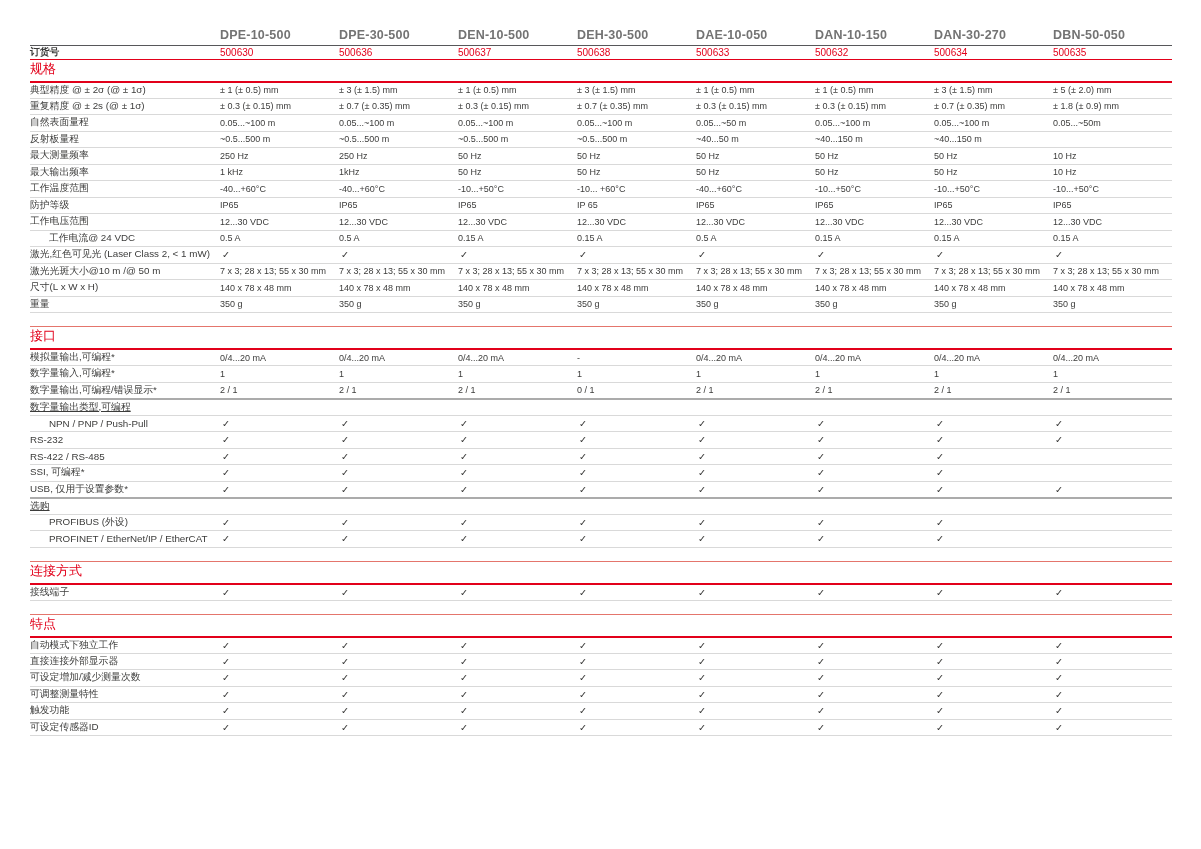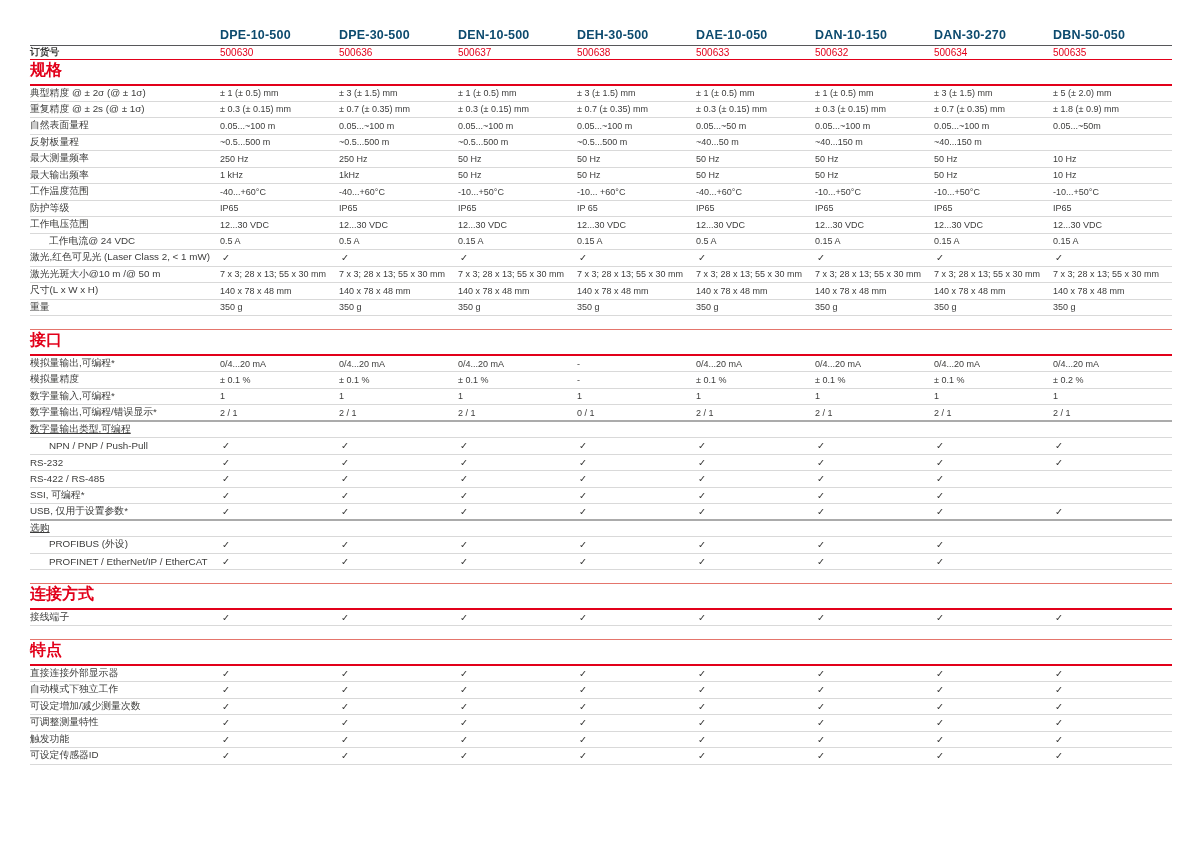--- a/index.html
+++ b/index.html
@@ -9,32 +9,32 @@
     font-family:"Liberation Sans","DejaVu Sans",sans-serif; color:#3c3c3b;
   }
   .sheet { position:absolute; left:30px; top:26px; }
   table { border-collapse:collapse; table-layout:fixed; width:1142px; }
   col.c-label { width:190px; }
   col.c-data  { width:119px; }
   td { vertical-align:middle; white-space:nowrap; overflow:visible; }
 
   
   tr.product-row td { border-bottom:1px solid #57575a; height:19px; vertical-align:bottom; padding-bottom:3px; }
-  td.product { color:#0c4a6e; font-weight:bold; font-size:12.5px; letter-spacing:0.2px; }
+  td.product { color:#737373; font-weight:bold; font-size:12.5px; letter-spacing:0.2px; }
 
   
   tr.order-row td { border-bottom:1px solid #e2001a; height:14px; }
   td.order-label { color:#e2001a; font-weight:bold; font-size:10px;margin-left:32px; }
   td.order { color:#e2001a; font-size:10px; }
 
   
   tr.section td {
     border-top:1px solid #e4756c;
     border-bottom:2px solid #e2001a;
-    color:#e2001a; font-weight:bold; font-size:16px;
+    color:#e2001a; font-weight:normal; font-size:13px;
     height:19px; vertical-align:bottom; padding-bottom:3px;
   }
 
   
   tr.data-row td { border-bottom:1px solid #d9d9d9; height:16.5px; }
   tr.group td { border-top:2px solid #ababab;text-decoration:underline; }
   td.label { font-size:9.8px; color:#3c3c3b; }
   td.label.indent { padding-left:19px; }
   td.value { font-size:9px; color:#3c3c3b; }
   span.check { font-size:9.5px; color:#3c3c3b; padding-left:2px; display:inline-block; }
@@ -249,31 +249,20 @@
           <td class="value">0/4...20 mA</td>
           <td class="value">0/4...20 mA</td>
           <td class="value">0/4...20 mA</td>
           <td class="value">-</td>
           <td class="value">0/4...20 mA</td>
           <td class="value">0/4...20 mA</td>
           <td class="value">0/4...20 mA</td>
           <td class="value">0/4...20 mA</td>
         </tr>
         <tr class="data-row">
-          <td class="label">模拟量精度</td>
-          <td class="value">± 0.1 %</td>
-          <td class="value">± 0.1 %</td>
-          <td class="value">± 0.1 %</td>
-          <td class="value">-</td>
-          <td class="value">± 0.1 %</td>
-          <td class="value">± 0.1 %</td>
-          <td class="value">± 0.1 %</td>
-          <td class="value">± 0.2 %</td>
-        </tr>
-        <tr class="data-row">
           <td class="label">数字量输入,可编程*</td>
           <td class="value">1</td>
           <td class="value">1</td>
           <td class="value">1</td>
           <td class="value">1</td>
           <td class="value">1</td>
           <td class="value">1</td>
           <td class="value">1</td>
           <td class="value">1</td>
         </tr>
@@ -404,32 +393,32 @@
           <td class="value"><span class="check">✓</span></td>
           <td class="value"><span class="check">✓</span></td>
         </tr>
         <tr class="spacer">
           <td colspan="9"></td>
         </tr>
         <tr class="section">
           <td class="section-title" colspan="9">特点</td>
         </tr>
         <tr class="data-row">
+          <td class="label">自动模式下独立工作</td>
+          <td class="value"><span class="check">✓</span></td>
+          <td class="value"><span class="check">✓</span></td>
+          <td class="value"><span class="check">✓</span></td>
+          <td class="value"><span class="check">✓</span></td>
+          <td class="value"><span class="check">✓</span></td>
+          <td class="value"><span class="check">✓</span></td>
+          <td class="value"><span class="check">✓</span></td>
+          <td class="value"><span class="check">✓</span></td>
+        </tr>
+        <tr class="data-row">
           <td class="label">直接连接外部显示器</td>
-          <td class="value"><span class="check">✓</span></td>
-          <td class="value"><span class="check">✓</span></td>
-          <td class="value"><span class="check">✓</span></td>
-          <td class="value"><span class="check">✓</span></td>
-          <td class="value"><span class="check">✓</span></td>
-          <td class="value"><span class="check">✓</span></td>
-          <td class="value"><span class="check">✓</span></td>
-          <td class="value"><span class="check">✓</span></td>
-        </tr>
-        <tr class="data-row">
-          <td class="label">自动模式下独立工作</td>
           <td class="value"><span class="check">✓</span></td>
           <td class="value"><span class="check">✓</span></td>
           <td class="value"><span class="check">✓</span></td>
           <td class="value"><span class="check">✓</span></td>
           <td class="value"><span class="check">✓</span></td>
           <td class="value"><span class="check">✓</span></td>
           <td class="value"><span class="check">✓</span></td>
           <td class="value"><span class="check">✓</span></td>
         </tr>
         <tr class="data-row">

